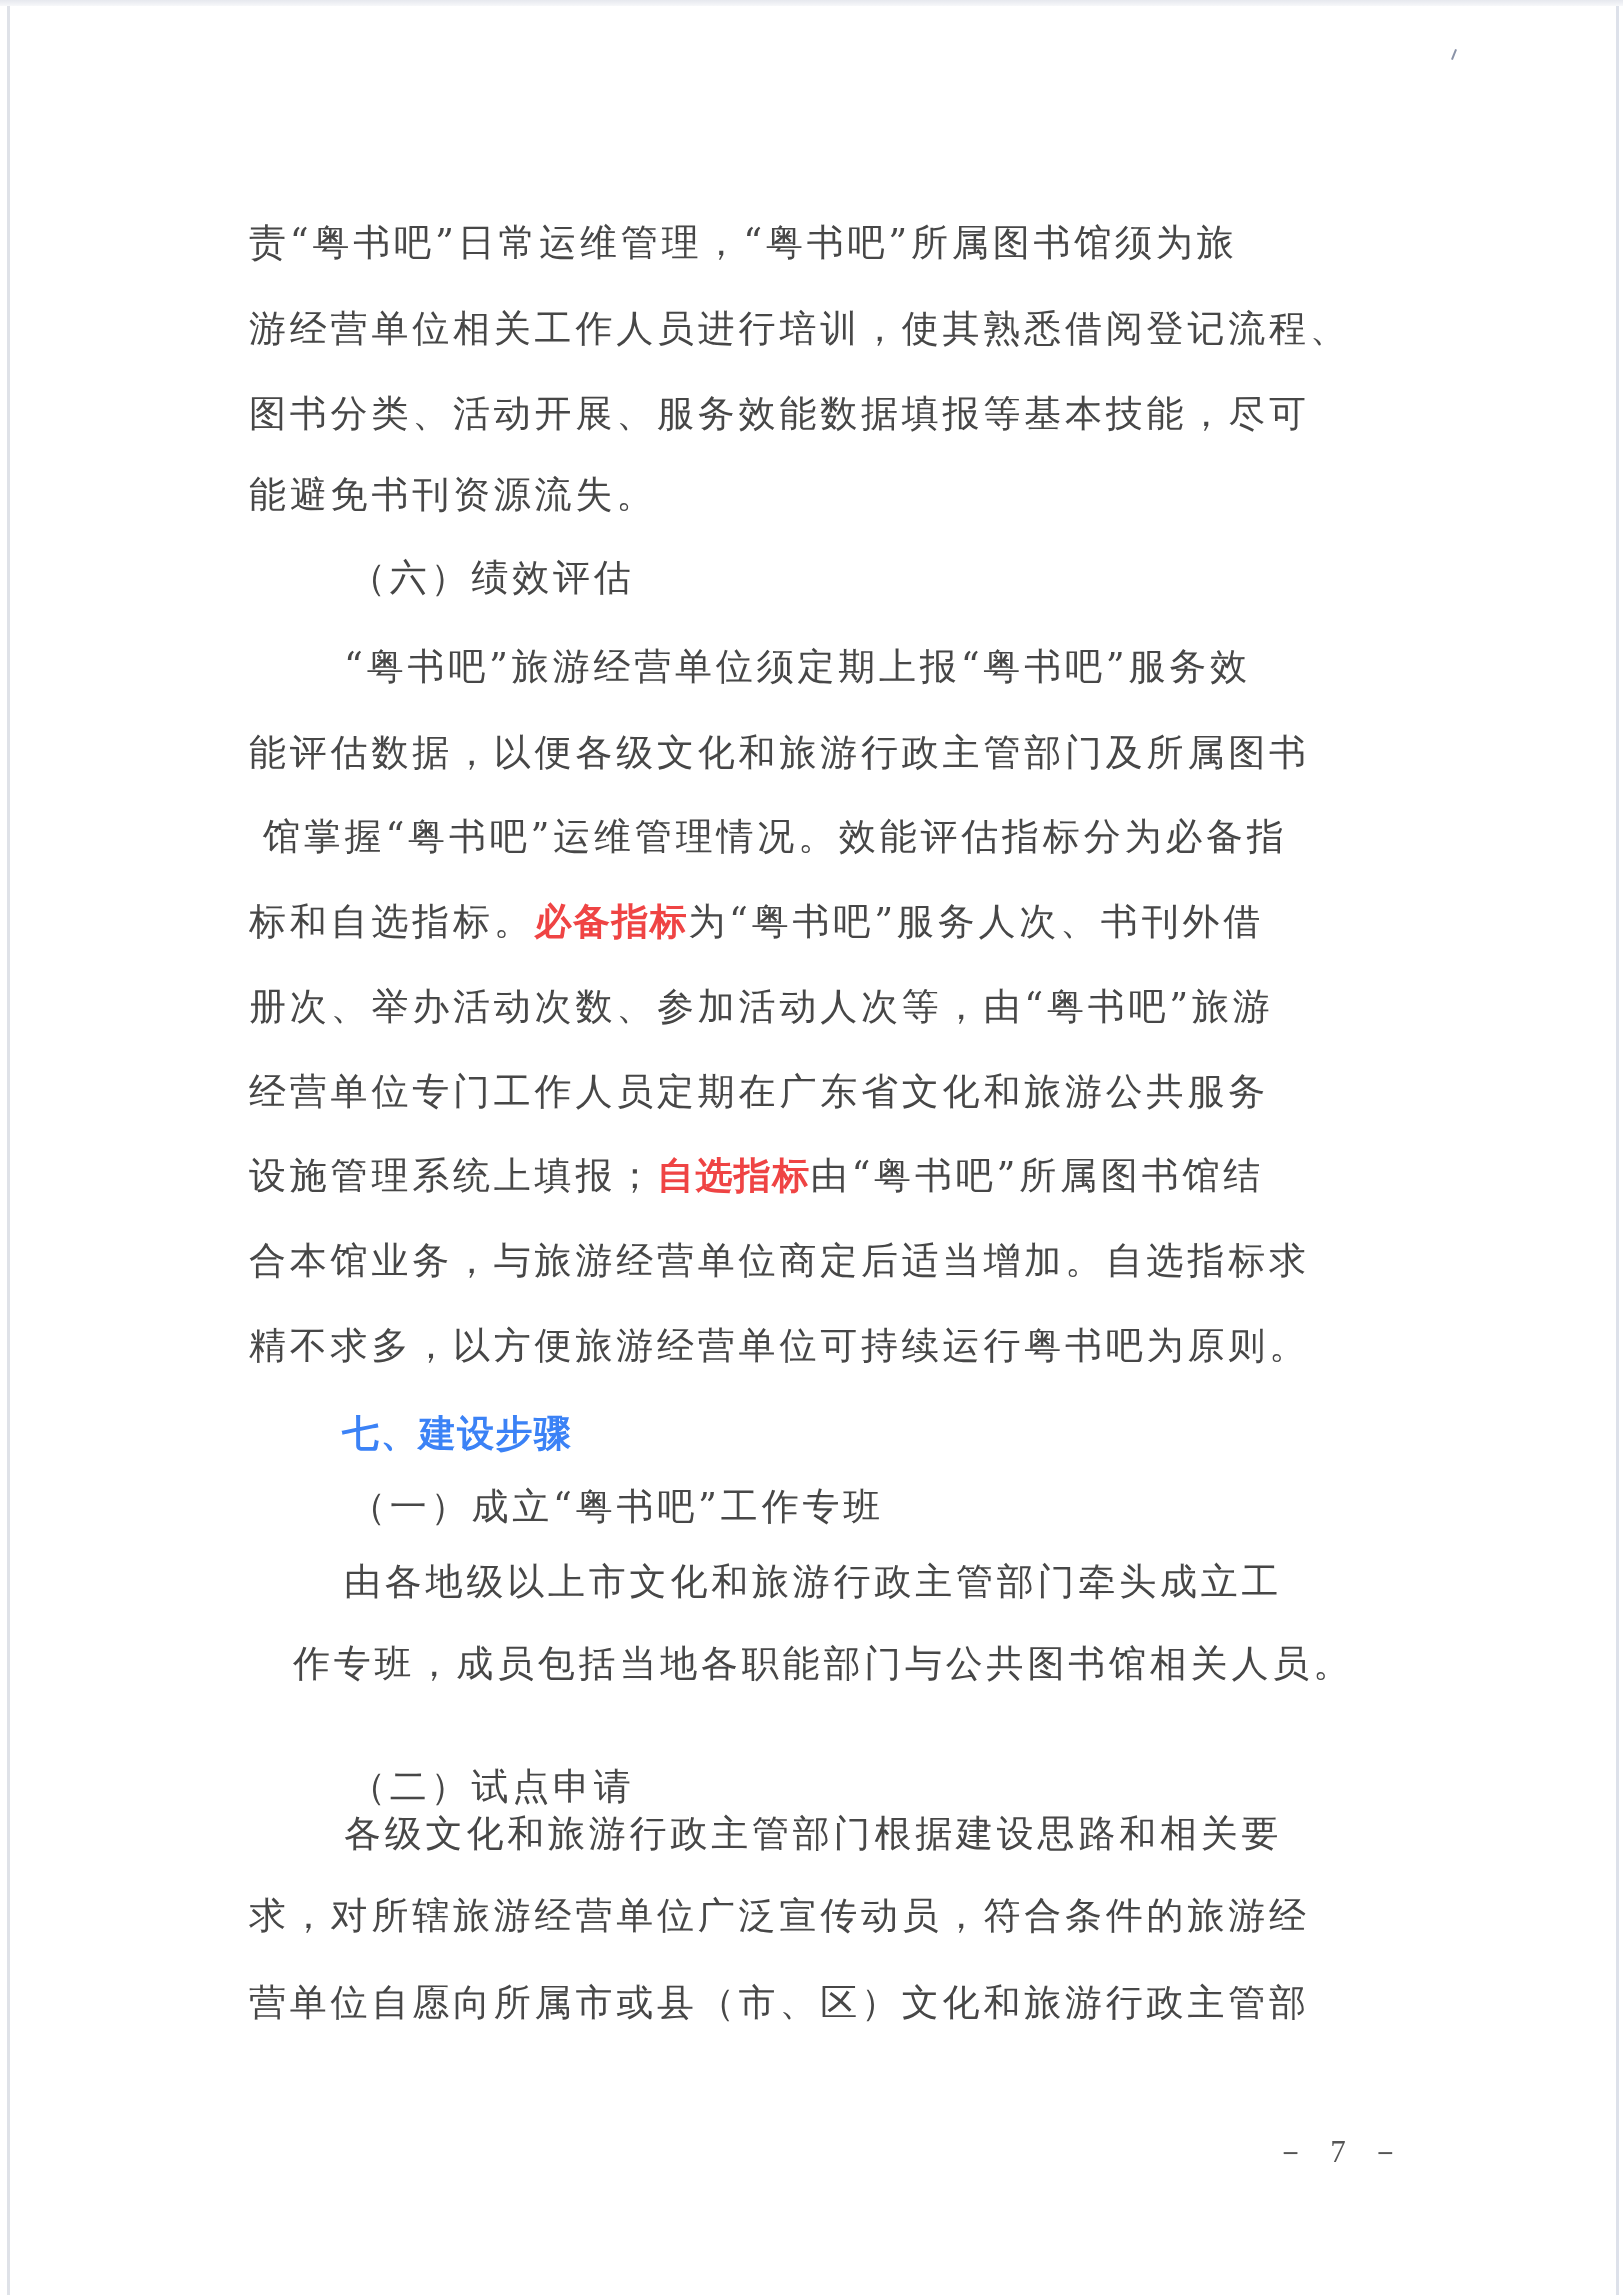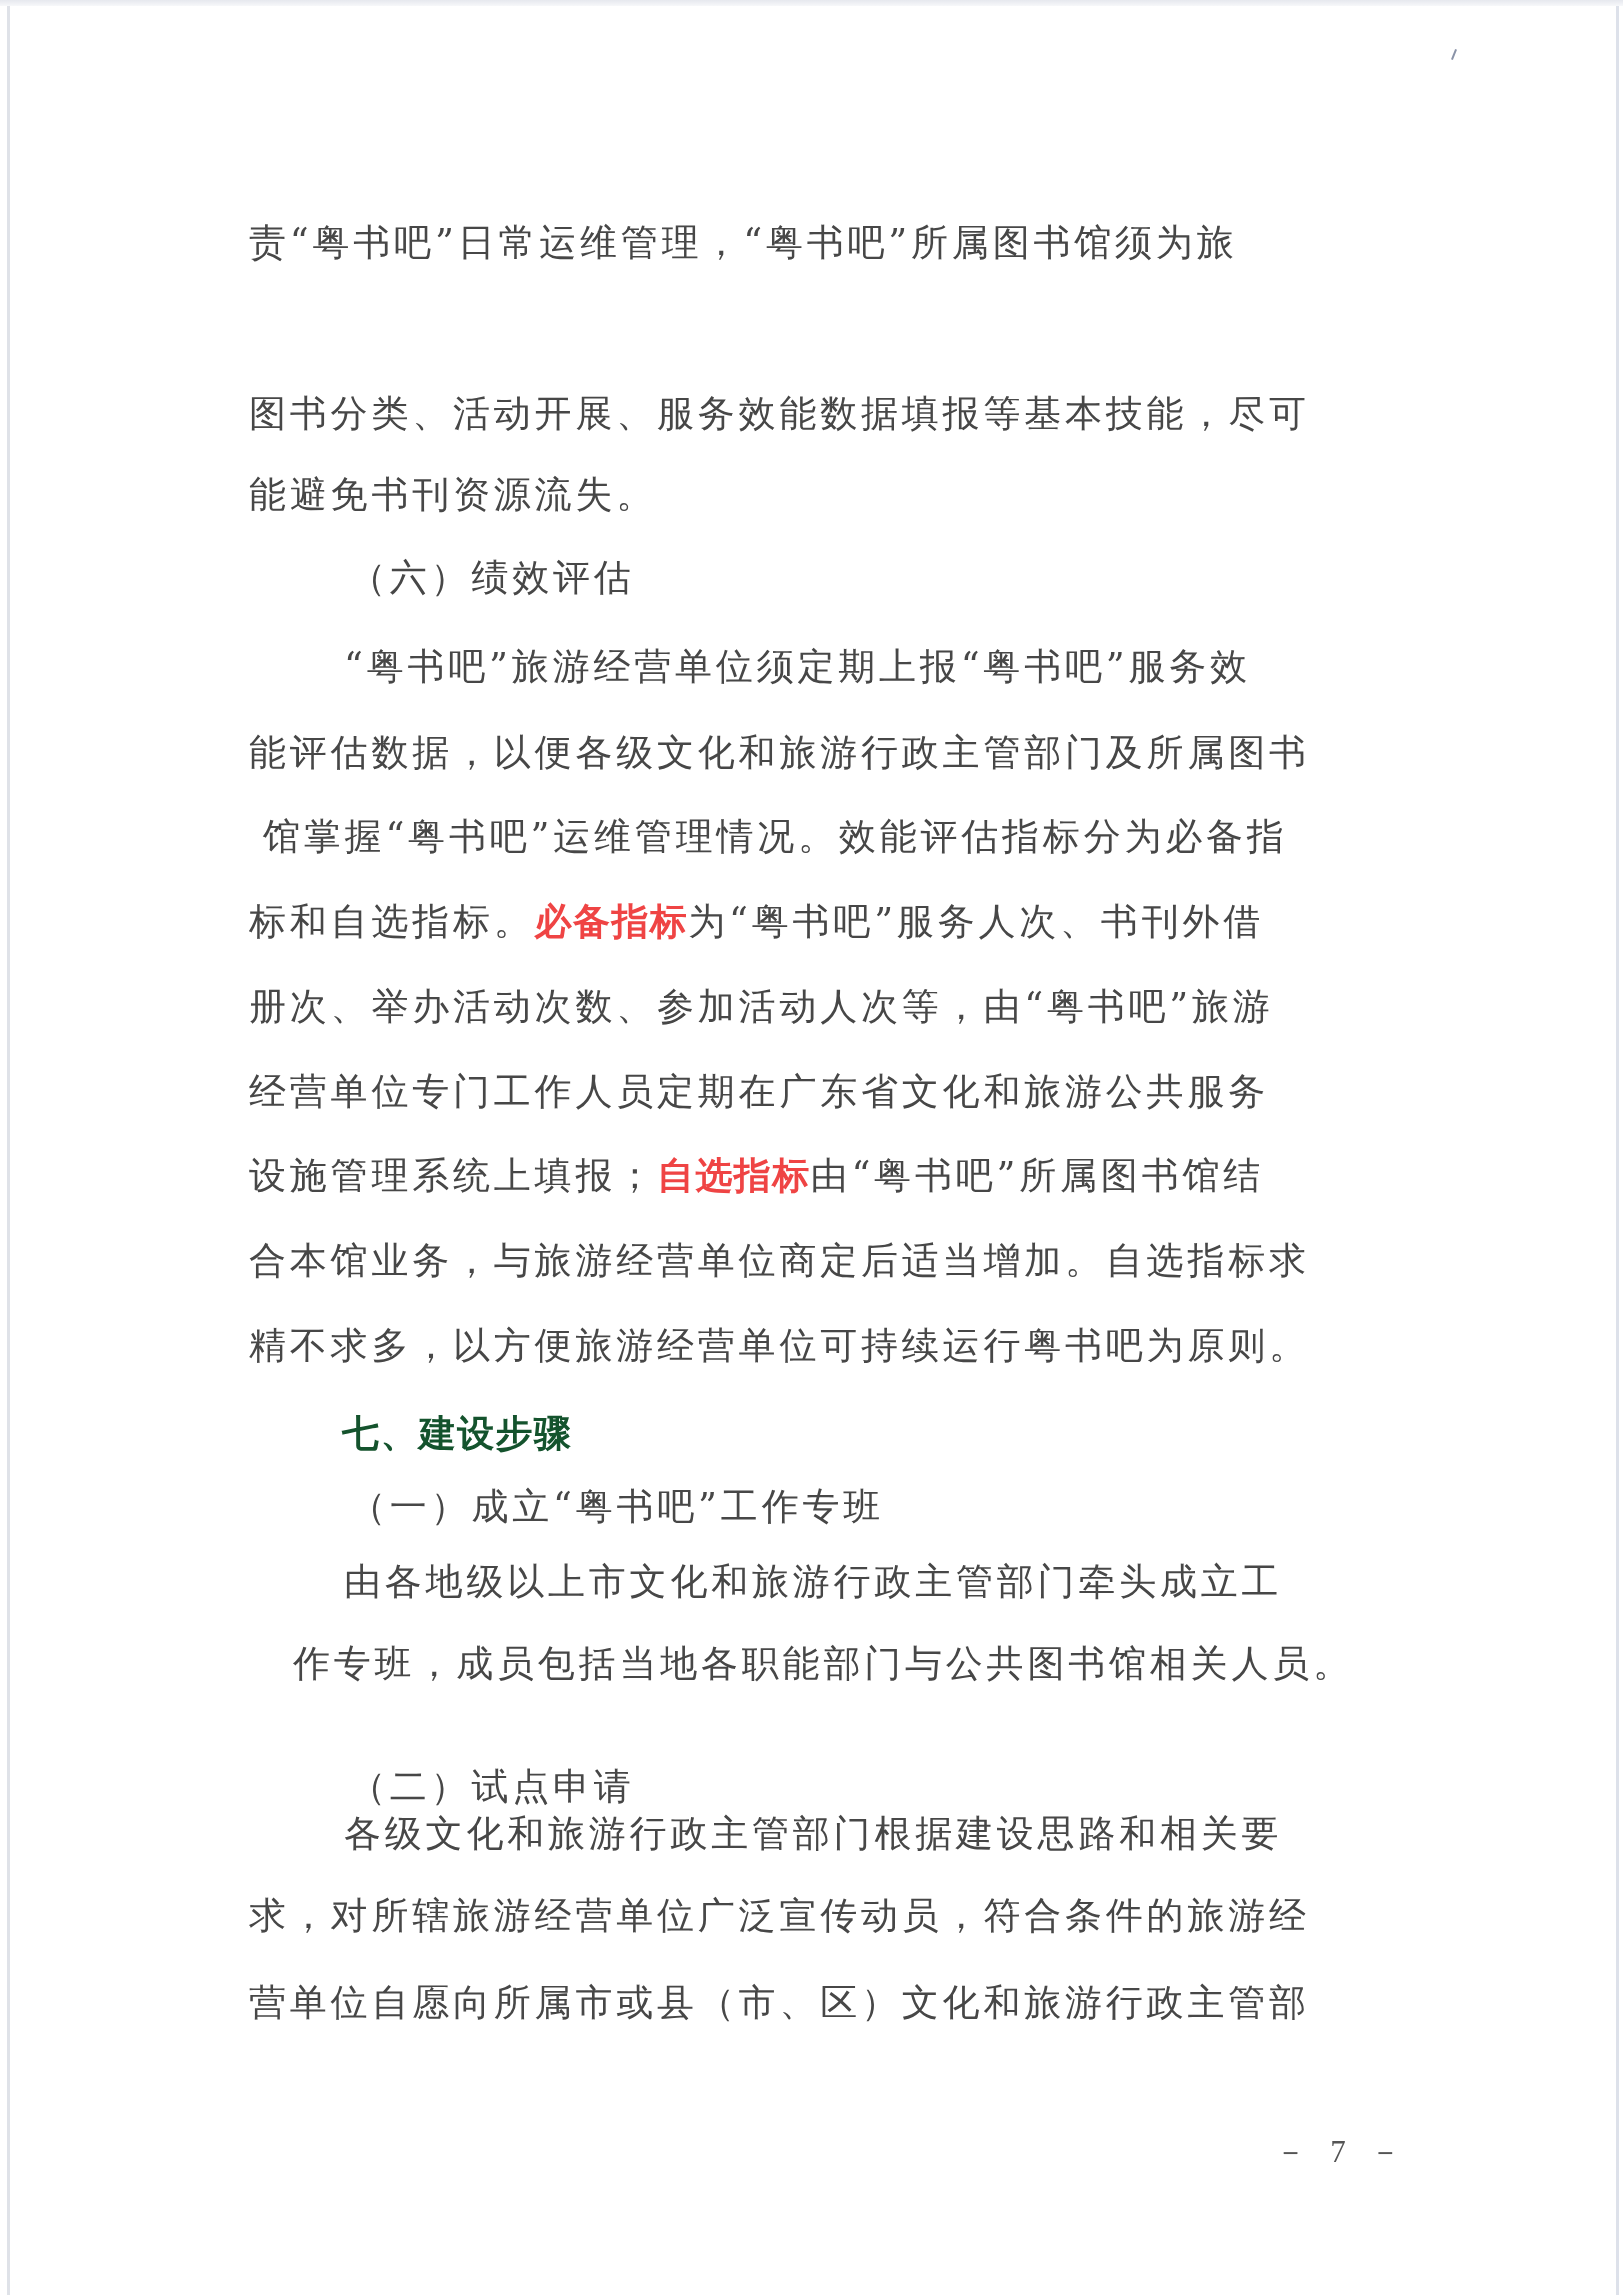--- a/index.html
+++ b/index.html
@@ -43,21 +43,21 @@
     font-size: 37px;
     letter-spacing: 3.8px;
     white-space: nowrap;
     color: #474747;
   }
   .line.indent { left: 344px; }
   .line.heading-1 {
     left: 342px;
     font-family: "DejaVu Sans", "Liberation Sans", sans-serif;
     font-weight: bold;
-    color: #14532d;
+    color: #3b82f6;
     letter-spacing: 1.4px;
   }
   .line.heading-2 { left: 349px; }
   .bold {
     font-family: "DejaVu Sans", "Liberation Sans", sans-serif;
     font-weight: bold;
     color: #ef4444;
     letter-spacing: 1.4px;
   }
   .page-number {
@@ -78,20 +78,23 @@
 
 <div class="scan-edge-top"></div>
 <div class="scan-edge-left"></div>
 <div class="scan-edge-right"></div>
 <div class="pen-mark"></div>
 
 <div class="page">
 
   <div class="line" style="top:215px;">
     <span>责“粤书吧”日常运维管理，“粤书吧”所属图书馆须为旅</span>
+  </div>
+  <div class="line" style="top:301px;">
+    <span>游经营单位相关工作人员进行培训，使其熟悉借阅登记流程、</span>
   </div>
   <div class="line" style="top:386px;">
     <span>图书分类、活动开展、服务效能数据填报等基本技能，尽可</span>
   </div>
   <div class="line" style="top:467px;">
     <span>能避免书刊资源流失。</span>
   </div>
 
   <div class="line heading-2" style="top:550px;">
     <span>（六）绩效评估</span>

